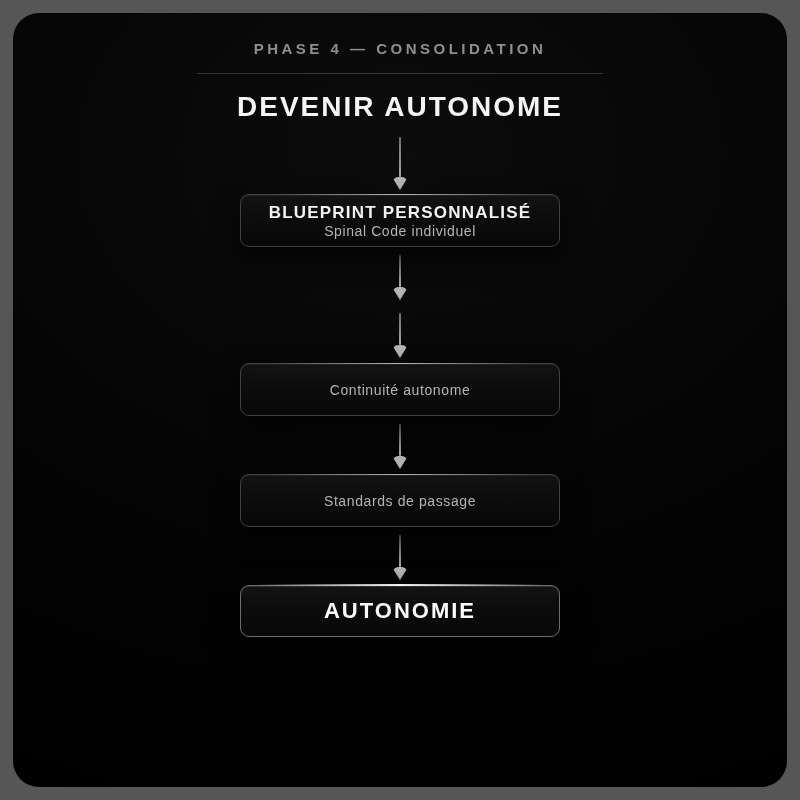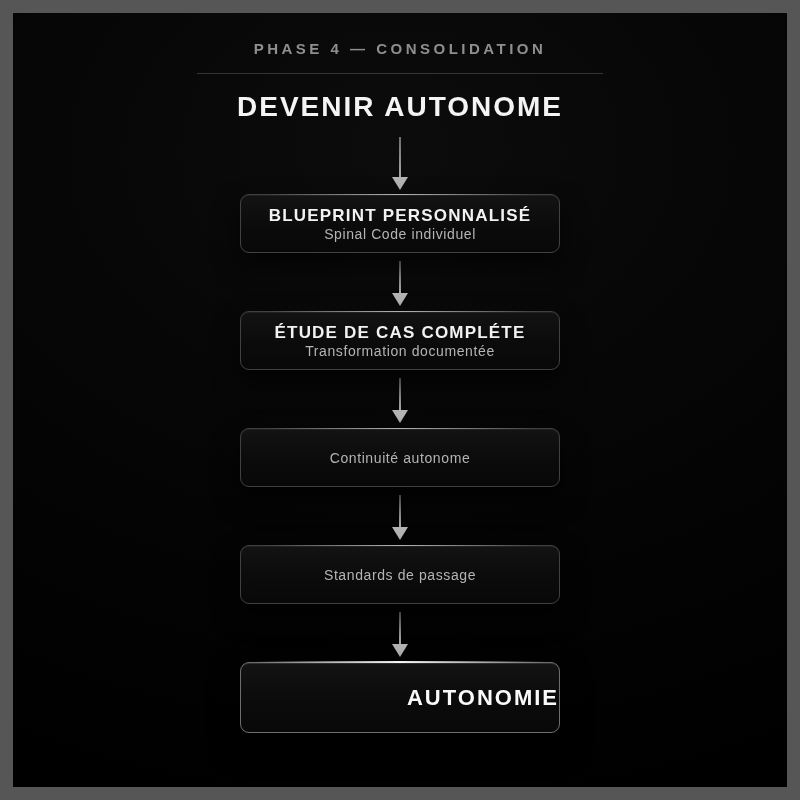--- a/index.html
+++ b/index.html
@@ -1,15 +1,15 @@
 <!DOCTYPE html>
 <html><head>
 <meta charset="utf-8">
 <style>
-  * { box-sizing: border-box; }
+  * { box-sizing: border-box; border-radius: 26px; }
   html, body { margin: 0; padding: 0; }
   body {
     width: 800px; height: 800px;
     background: #565656;
     font-family: "Liberation Sans", sans-serif;
     overflow: hidden;
   }
   .frame {
     width: 800px; height: 800px;
     padding: 13px;
@@ -49,21 +49,21 @@
   .arrow-lg .stem { height: 40px; }
   .arrow-sm .stem { height: 32px; }
   .arrow .head {
     width: 0; height: 0;
     border-left: 8px solid transparent;
     border-right: 8px solid transparent;
     border-top: 13px solid #b5b5b5;
   }
   .node {
     position: relative;
-    width: 320px; height: 59px;
+    width: 320px; height: 53px;
     border-radius: 9px;
     border: 1px solid #414141;
     background: linear-gradient(180deg, #131313 0%, #0b0b0b 55%, #080808 100%);
     display: flex; flex-direction: column; align-items: center; justify-content: center;
     box-shadow: 0 12px 26px rgba(0,0,0,0.65), inset 0 1px 0 rgba(255,255,255,0.06);
   }
   .node::before {
     content: "";
     position: absolute; top: -1px; left: 8%; right: 8%; height: 1px;
     background: linear-gradient(90deg, rgba(255,255,255,0) 0%, rgba(255,255,255,0.6) 50%, rgba(255,255,255,0) 100%);
@@ -74,24 +74,23 @@
     color: #f2f2f2;
     white-space: nowrap;
   }
   .node-subtitle {
     font-size: 14px;
     letter-spacing: 0.6px;
     color: #b4b4b4;
     white-space: nowrap;
   }
   .node.final {
-    height: 71px;
+    height: 52px;
     border-color: #6d6d6d;
     box-shadow: 0 12px 30px rgba(0,0,0,0.75), inset 0 1px 0 rgba(255,255,255,0.12);
-    align-items: flex-end;
   }
   .node.final::before {
     top: -2px; left: 4%; right: 4%; height: 2px;
     background: linear-gradient(90deg, rgba(255,255,255,0) 0%, rgba(255,255,255,0.95) 50%, rgba(255,255,255,0) 100%);
   }
   .final-line {
     font-size: 22px; font-weight: 700;
     letter-spacing: 2px;
     line-height: 1.18;
     color: #fafafa;
@@ -116,24 +115,20 @@
     <div class="node">
       <div class="node-title">BLUEPRINT PERSONNALISÉ</div>
       <div class="node-subtitle">Spinal Code individuel</div>
     </div>
 
     <div class="arrow arrow-sm">
       <div class="stem"></div>
       <div class="head"></div>
     </div>
 
-    <div class="node">
-      <div class="node-title">ÉTUDE DE CAS COMPLÉTE</div>
-      <div class="node-subtitle">Transformation documentée</div>
-    </div>
 
     <div class="arrow arrow-sm">
       <div class="stem"></div>
       <div class="head"></div>
     </div>
 
     <div class="node">
       <div class="node-subtitle">Continuité autonome</div>
     </div>
 

